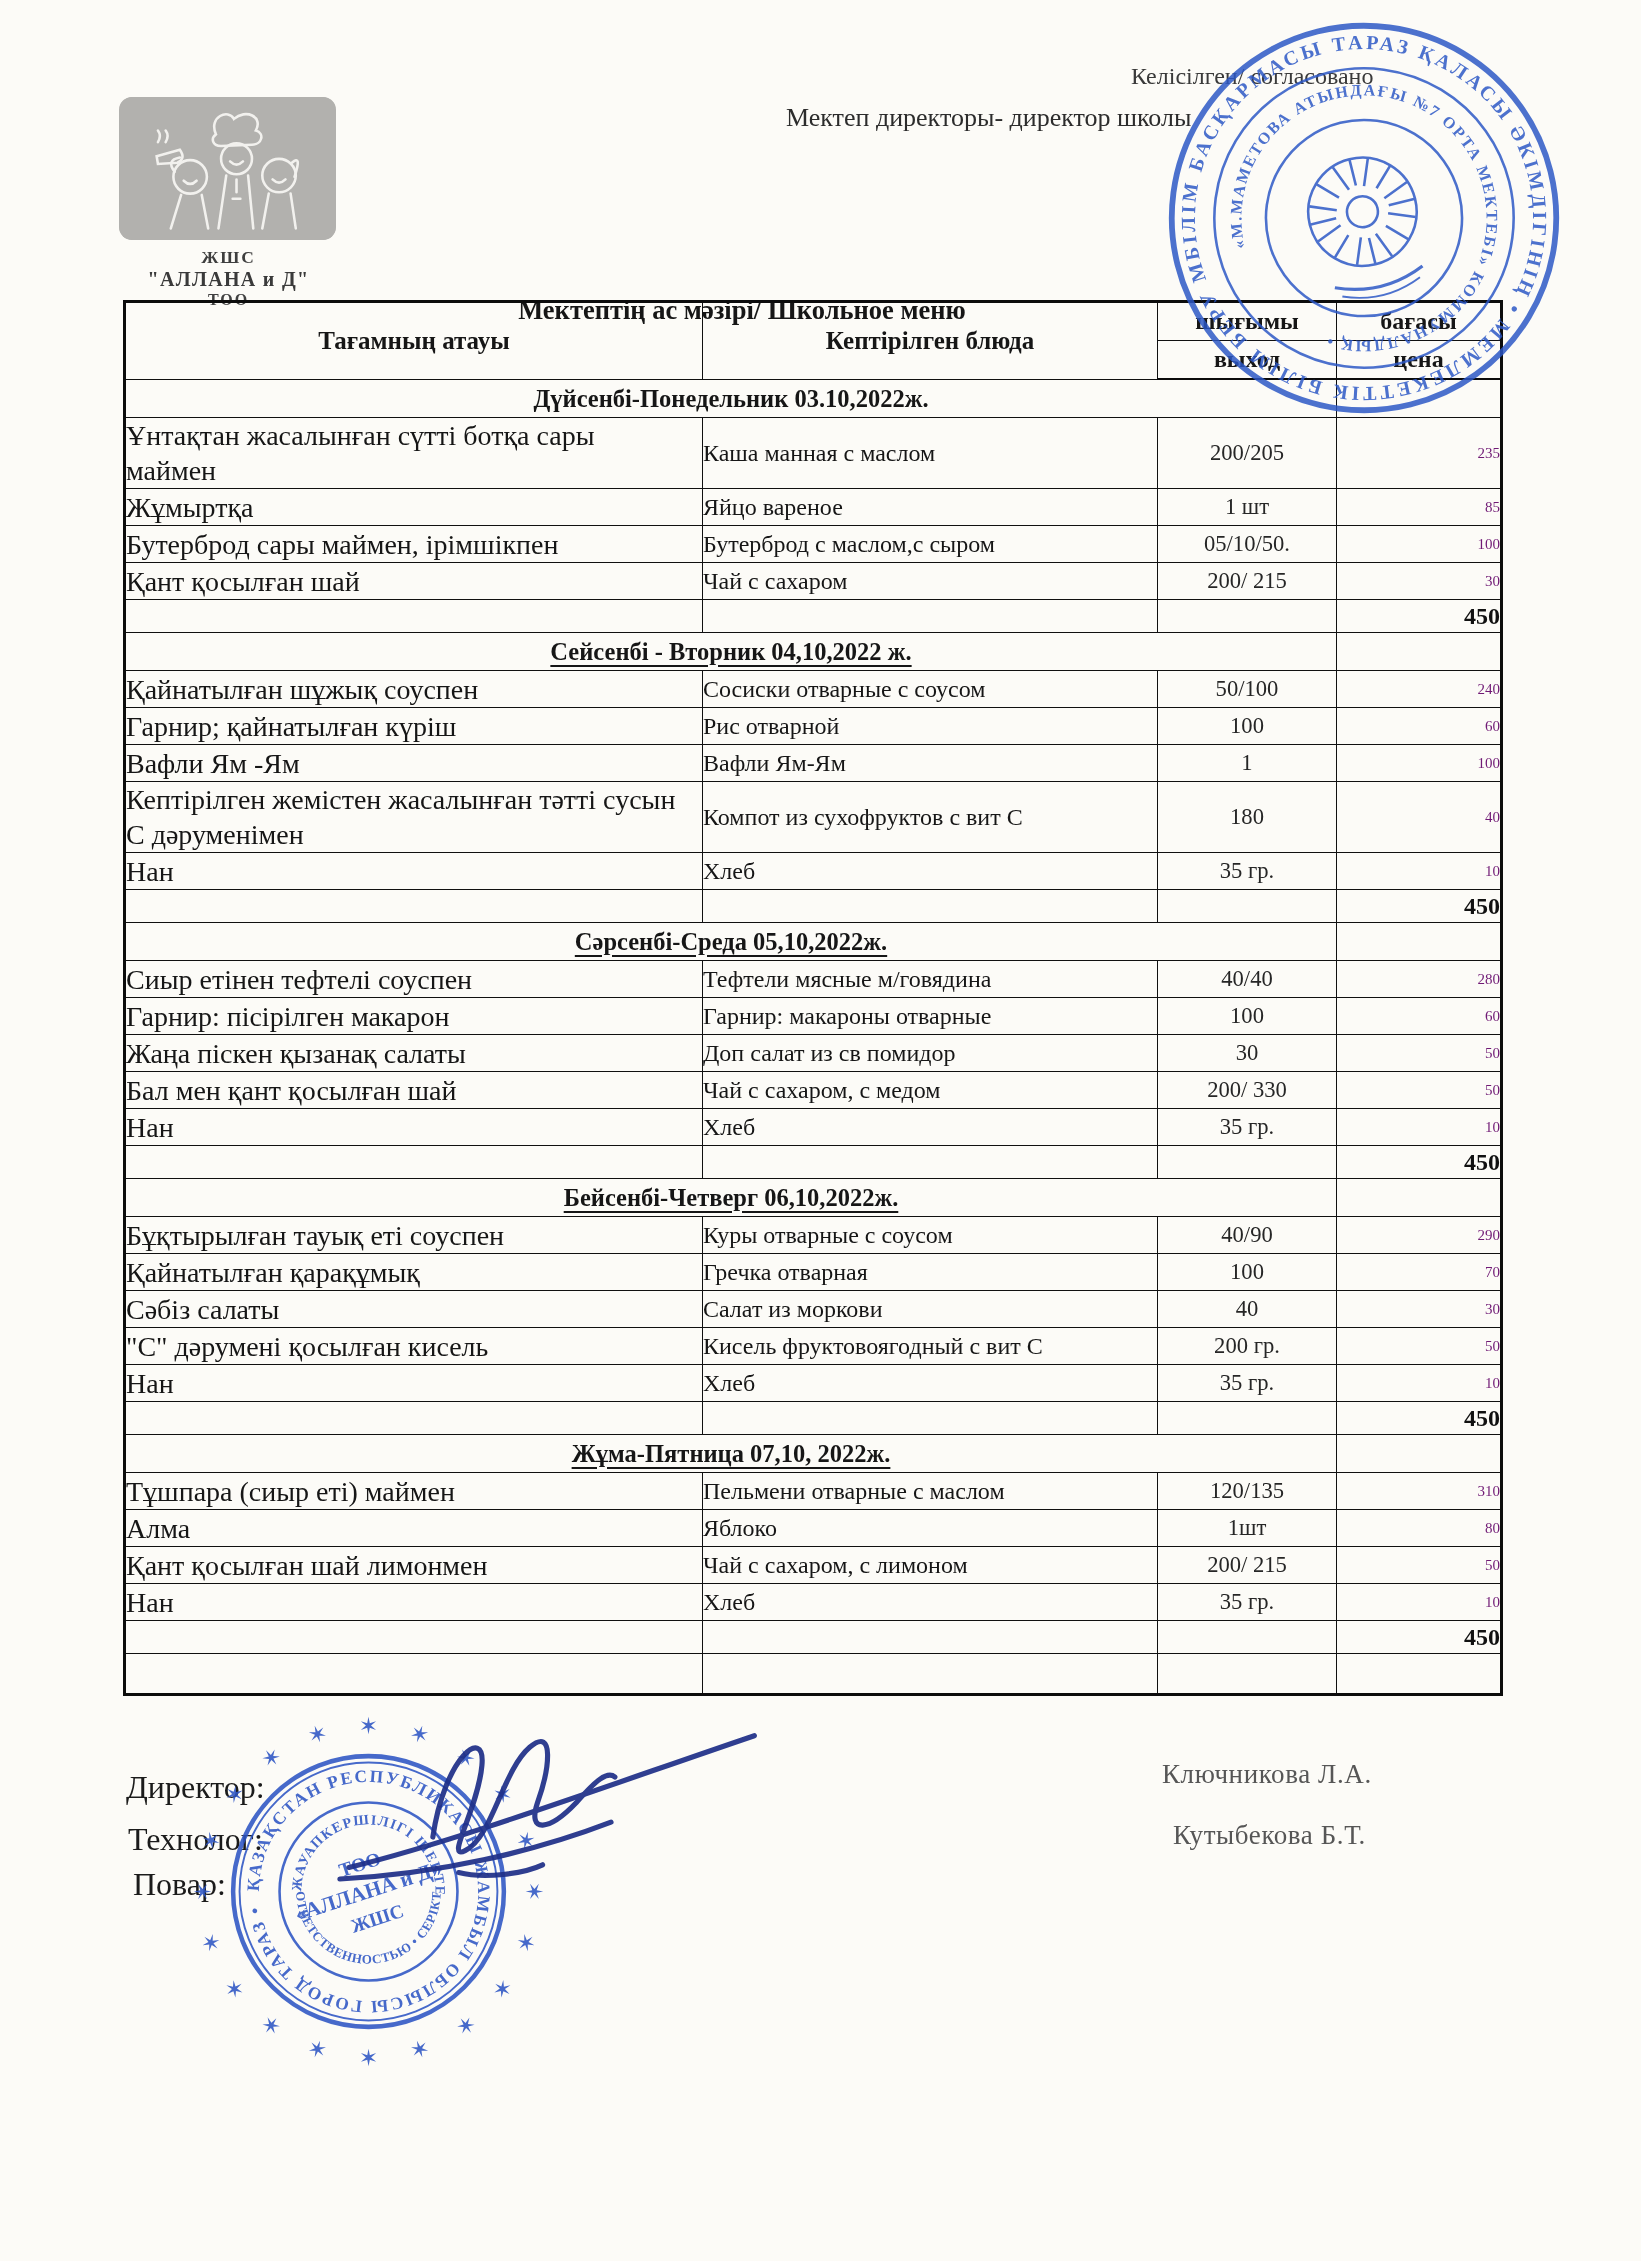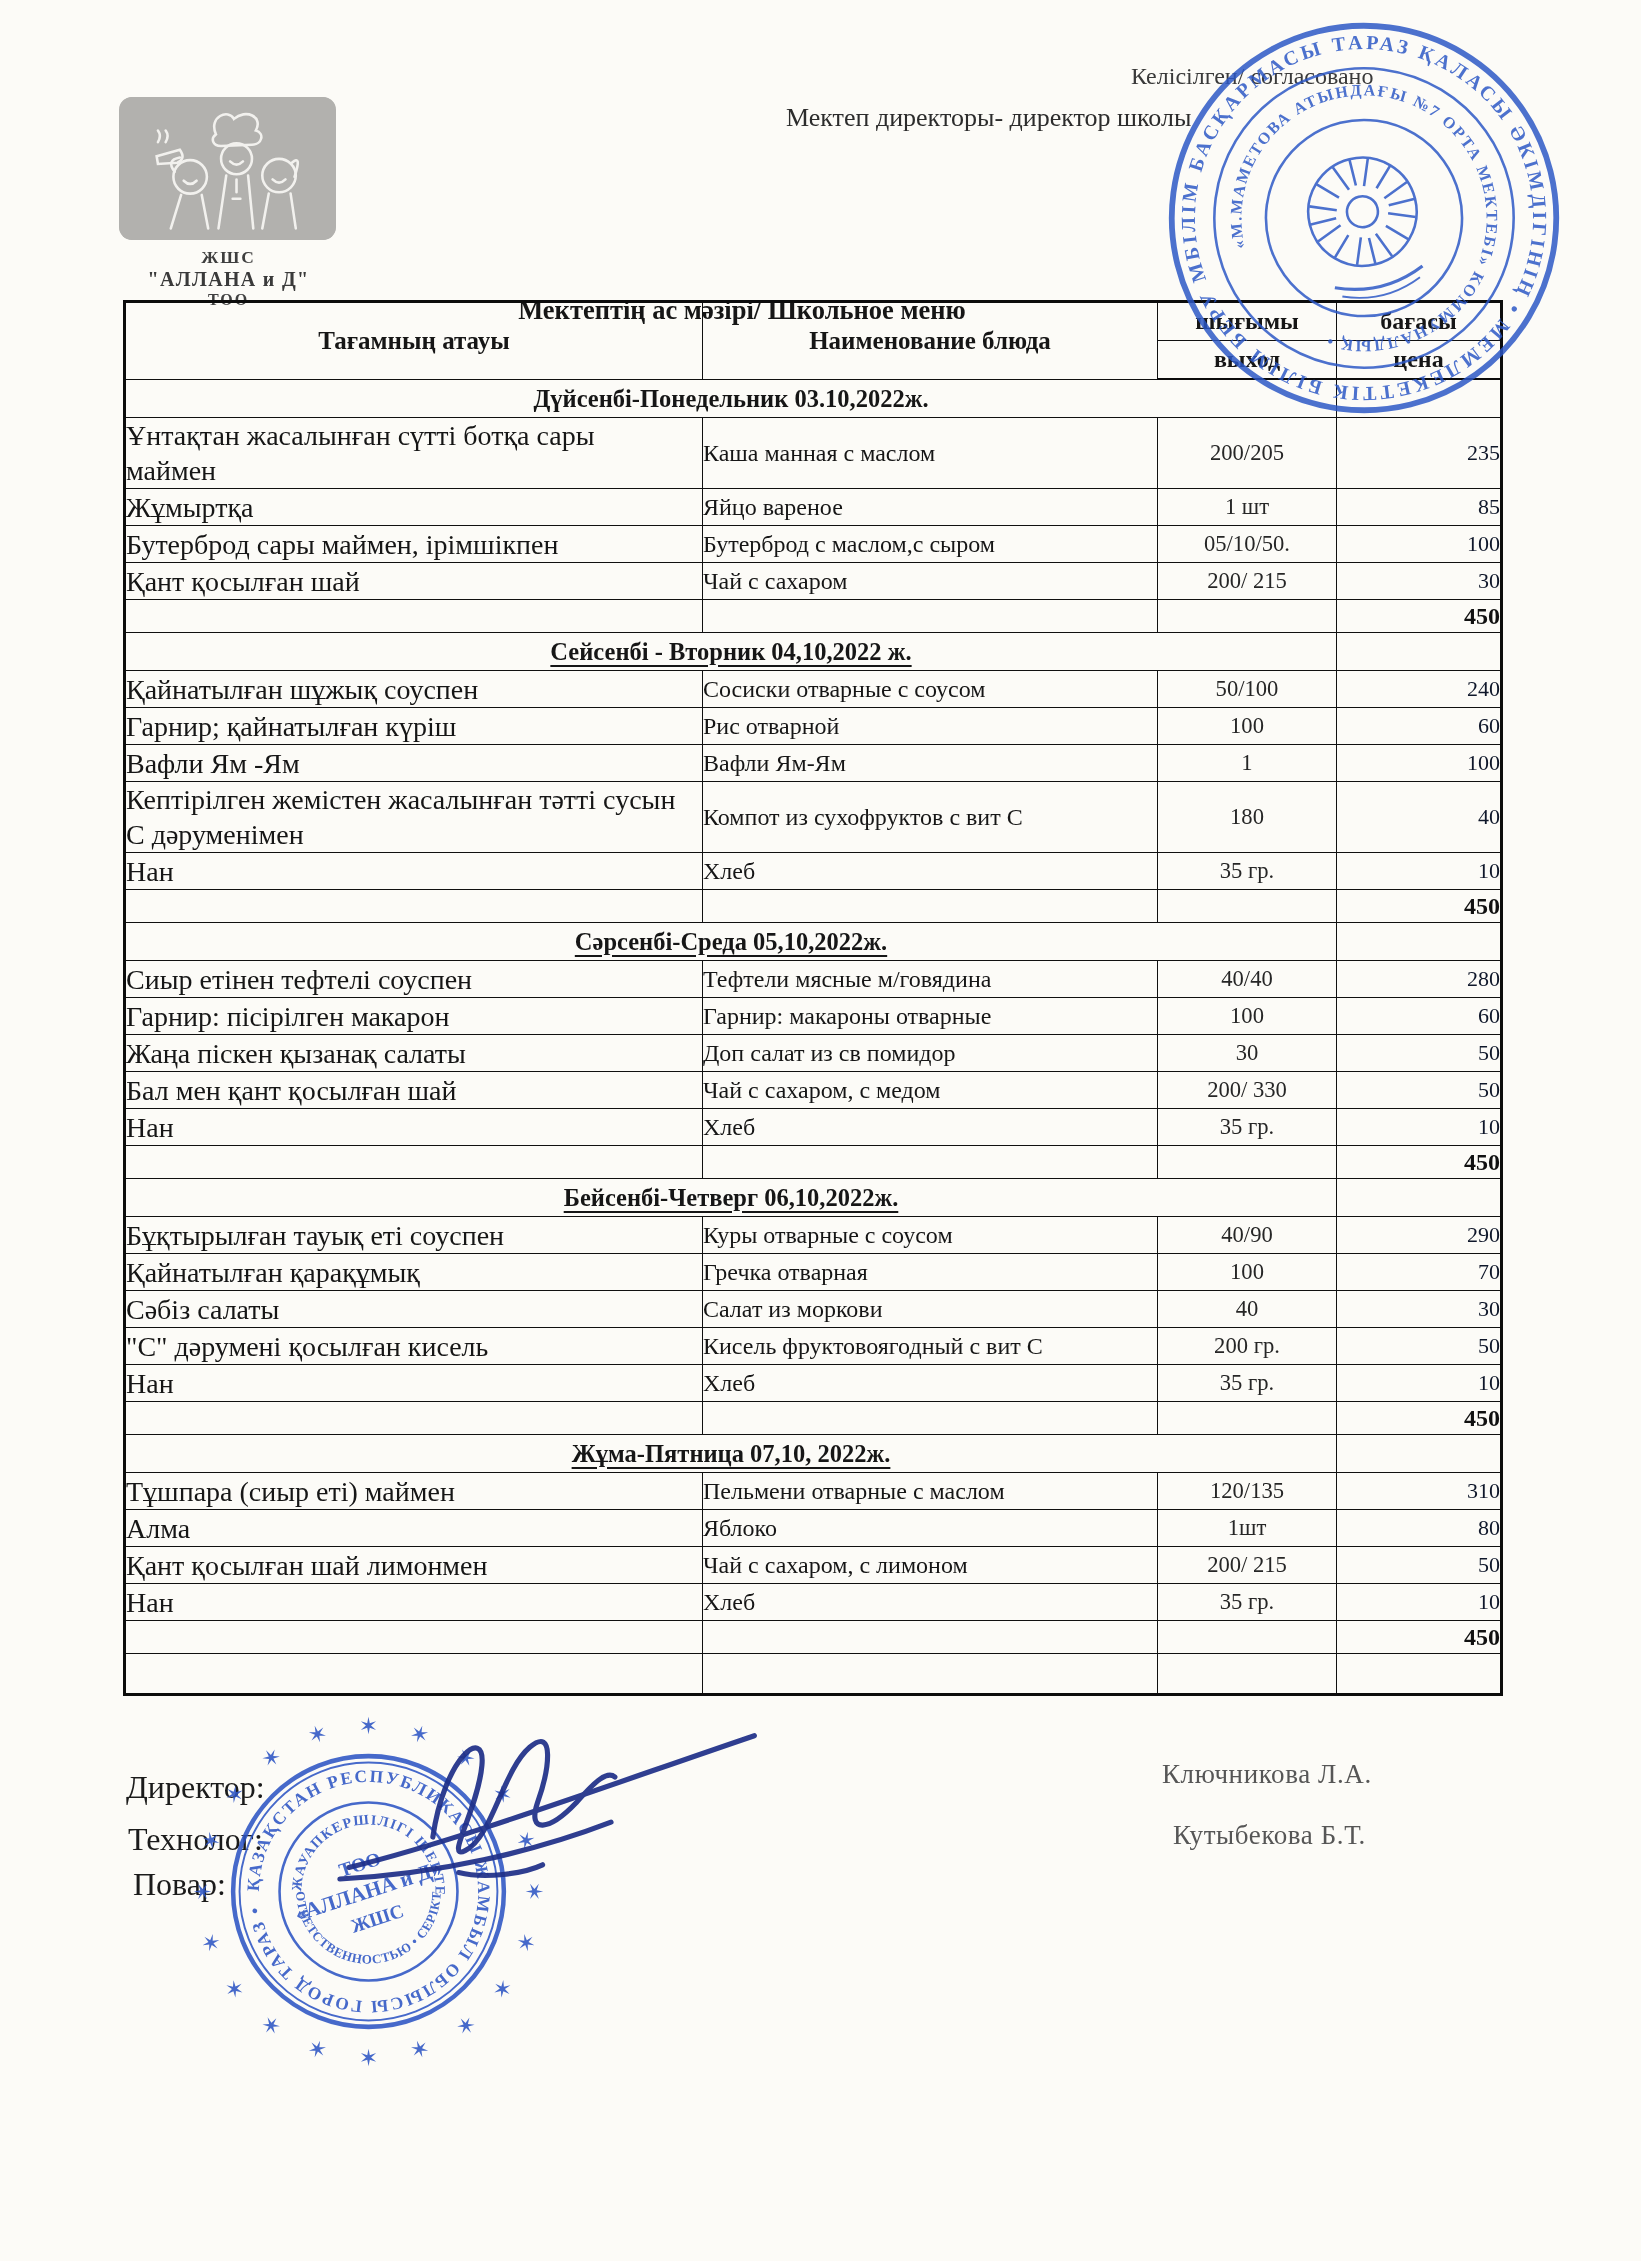--- a/index.html
+++ b/index.html
@@ -38,21 +38,21 @@
   th.hs{font-size:24px; font-weight:bold; text-align:center; height:37px;}
   tr.hdr2 th{height:37px; border-bottom:2.6px solid #0c0c0c;}
   td.band{font-size:24.5px; font-weight:bold; text-align:center; height:37px;
           border-top:2.6px solid #0c0c0c; border-bottom:2.6px solid #0c0c0c;}
   td.band.u{text-decoration:underline; text-underline-offset:4.5px; text-decoration-thickness:1.9px;}
   td.band-side{border-top:2.6px solid #0c0c0c; border-bottom:2.6px solid #0c0c0c;}
   tr.dish-row td{height:36px;}
   td.c1{font-size:28px; padding:2.6px 3.9px 2.6px 6.5px; white-space:pre-line; line-height:1.25;}
   td.c2{font-size:24px; padding:2.6px 3.9px 2.6px 9px; white-space:pre-line; line-height:1.25;}
   td.c3{font-size:22.6px; text-align:center; color:#262626;}
-  td.c4{font-size:22px; text-align:right; padding-right:5.2px; color:#0f172a;}
+  td.c4{font-size:15px; text-align:right; padding-right:5.2px; color:#701a75;}
   tr.total-row td{height:32px;}
   td.total-val{font-size:24px; font-weight:bold; color:#111;}
   tr.empty-last td{height:39px;}
   
   .sig-role{position:absolute; font-size:32px; color:#1b1b1b; z-index:2;}
   .role-0{left:126px; top:1769px;}
   .role-1{left:128px; top:1821px;}
   .role-2{left:133px; top:1866px;}
   .sig-name{position:absolute; font-size:27px; color:#565656; z-index:2; letter-spacing:0.6px;}
   .name-0{left:1162px; top:1759px;}
@@ -96,21 +96,21 @@
   <table class="menu">
     <colgroup>
         <col class="w1">
         <col class="w2">
         <col class="w3">
         <col class="w4">
       </colgroup>
     <thead>
       <tr class="hdr1">
         <th class="hk" rowspan="2">Тағамның атауы</th>
-        <th class="hr" rowspan="2">Наименование блюда</th>
+        <th class="hr" rowspan="2">Кептірілген блюда</th>
         <th class="hs">шығымы</th>
         <th class="hs">бағасы</th>
       </tr>
       <tr class="hdr2">
         <th class="hs">выход</th>
         <th class="hs">цена</th>
       </tr>
     </thead>
     <tbody id="menu-body">
         <tr>

